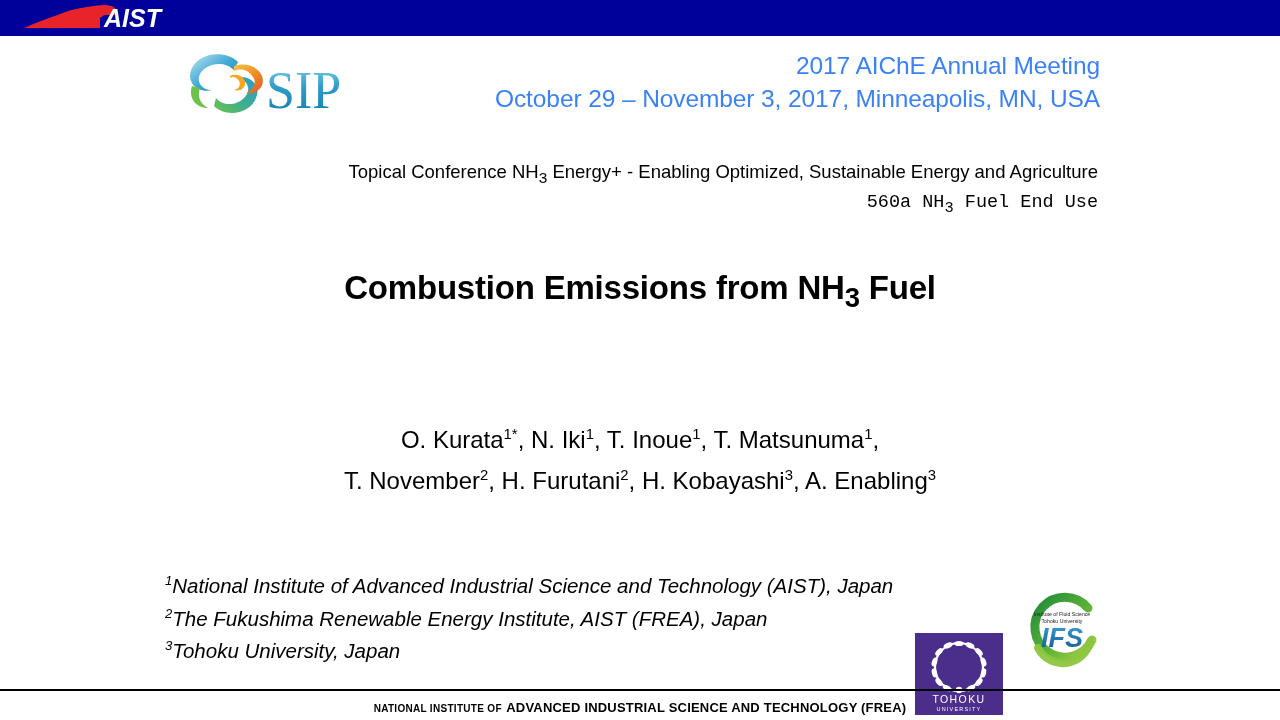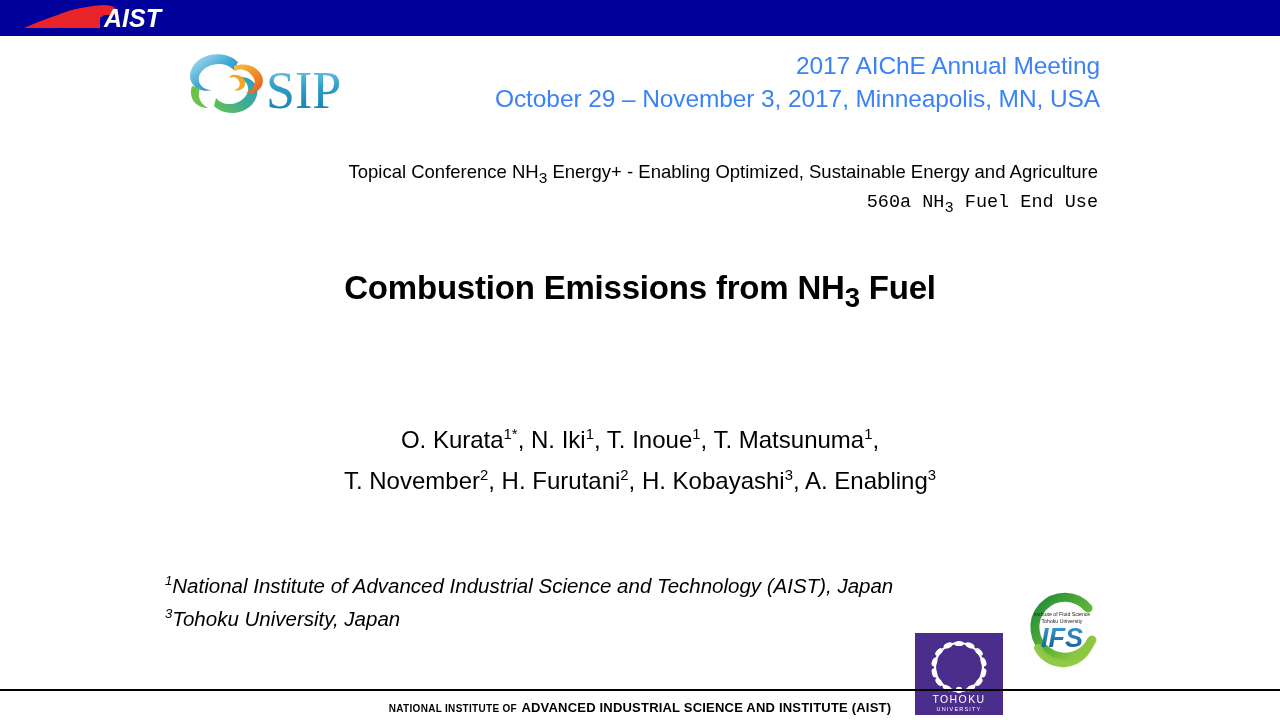--- a/index.html
+++ b/index.html
@@ -215,20 +215,21 @@
     <div><span>Combustion Emissions from NH</span><sub>3</sub><span> Fuel</span></div>
   </div>
 
   <div class="authors">
     <div><span>O. Kurata</span><sup>1*</sup><span>, N. Iki</span><sup>1</sup><span>, T. Inoue</span><sup>1</sup><span>, T. Matsunuma</span><sup>1</sup><span>,</span></div>
     <div><span>T. November</span><sup>2</sup><span>, H. Furutani</span><sup>2</sup><span>, H. Kobayashi</span><sup>3</sup><span>, A. Enabling</span><sup>3</sup></div>
   </div>
 
   <div class="affils">
       <div><sup>1</sup><span>National Institute of Advanced Industrial Science and Technology (AIST), Japan</span></div>
+      <div><sup>2</sup><span>The Fukushima Renewable Energy Institute, AIST (FREA), Japan</span></div>
       <div><sup>3</sup><span>Tohoku University, Japan</span></div>
     </div>
 
   <div class="tohoku-logo">
     <svg width="88" height="82" viewBox="0 0 88 82" xmlns="http://www.w3.org/2000/svg">
       <rect x="0" y="0" width="88" height="82" fill="#4B2D8C"></rect>
 
       <g fill="none" stroke="#FFFFFF" stroke-width="2.2">
         <circle cx="44" cy="34" r="24"></circle>
       </g>
@@ -274,16 +275,16 @@
       <path d="M20 56 A28 28 0 0 0 72 50" fill="none" stroke="#8CC63F" stroke-width="8" stroke-linecap="round" opacity="0.95"></path>
       <text x="44" y="24" text-anchor="middle" fill="#222222" font-family="'Liberation Sans', sans-serif" font-size="5.2">Institute of Fluid Science</text>
       <text x="44" y="30.5" text-anchor="middle" fill="#222222" font-family="'Liberation Sans', sans-serif" font-size="5.2">Tohoku University</text>
       <text x="44" y="55" text-anchor="middle" fill="url(#ifsText)" font-family="'Liberation Sans', sans-serif" font-size="27" font-weight="bold" font-style="italic">IFS</text>
     </svg>
   </div>
 
   <div class="footer-rule"></div>
   <div class="footer-text">
     <span class="footer-small">NATIONAL INSTITUTE OF</span>
-    <span class="footer-big">ADVANCED INDUSTRIAL SCIENCE AND INSTITUTE (AIST)</span>
+    <span class="footer-big">ADVANCED INDUSTRIAL SCIENCE AND TECHNOLOGY (FREA)</span>
   </div>
 
 </div>
 
 </body></html>

